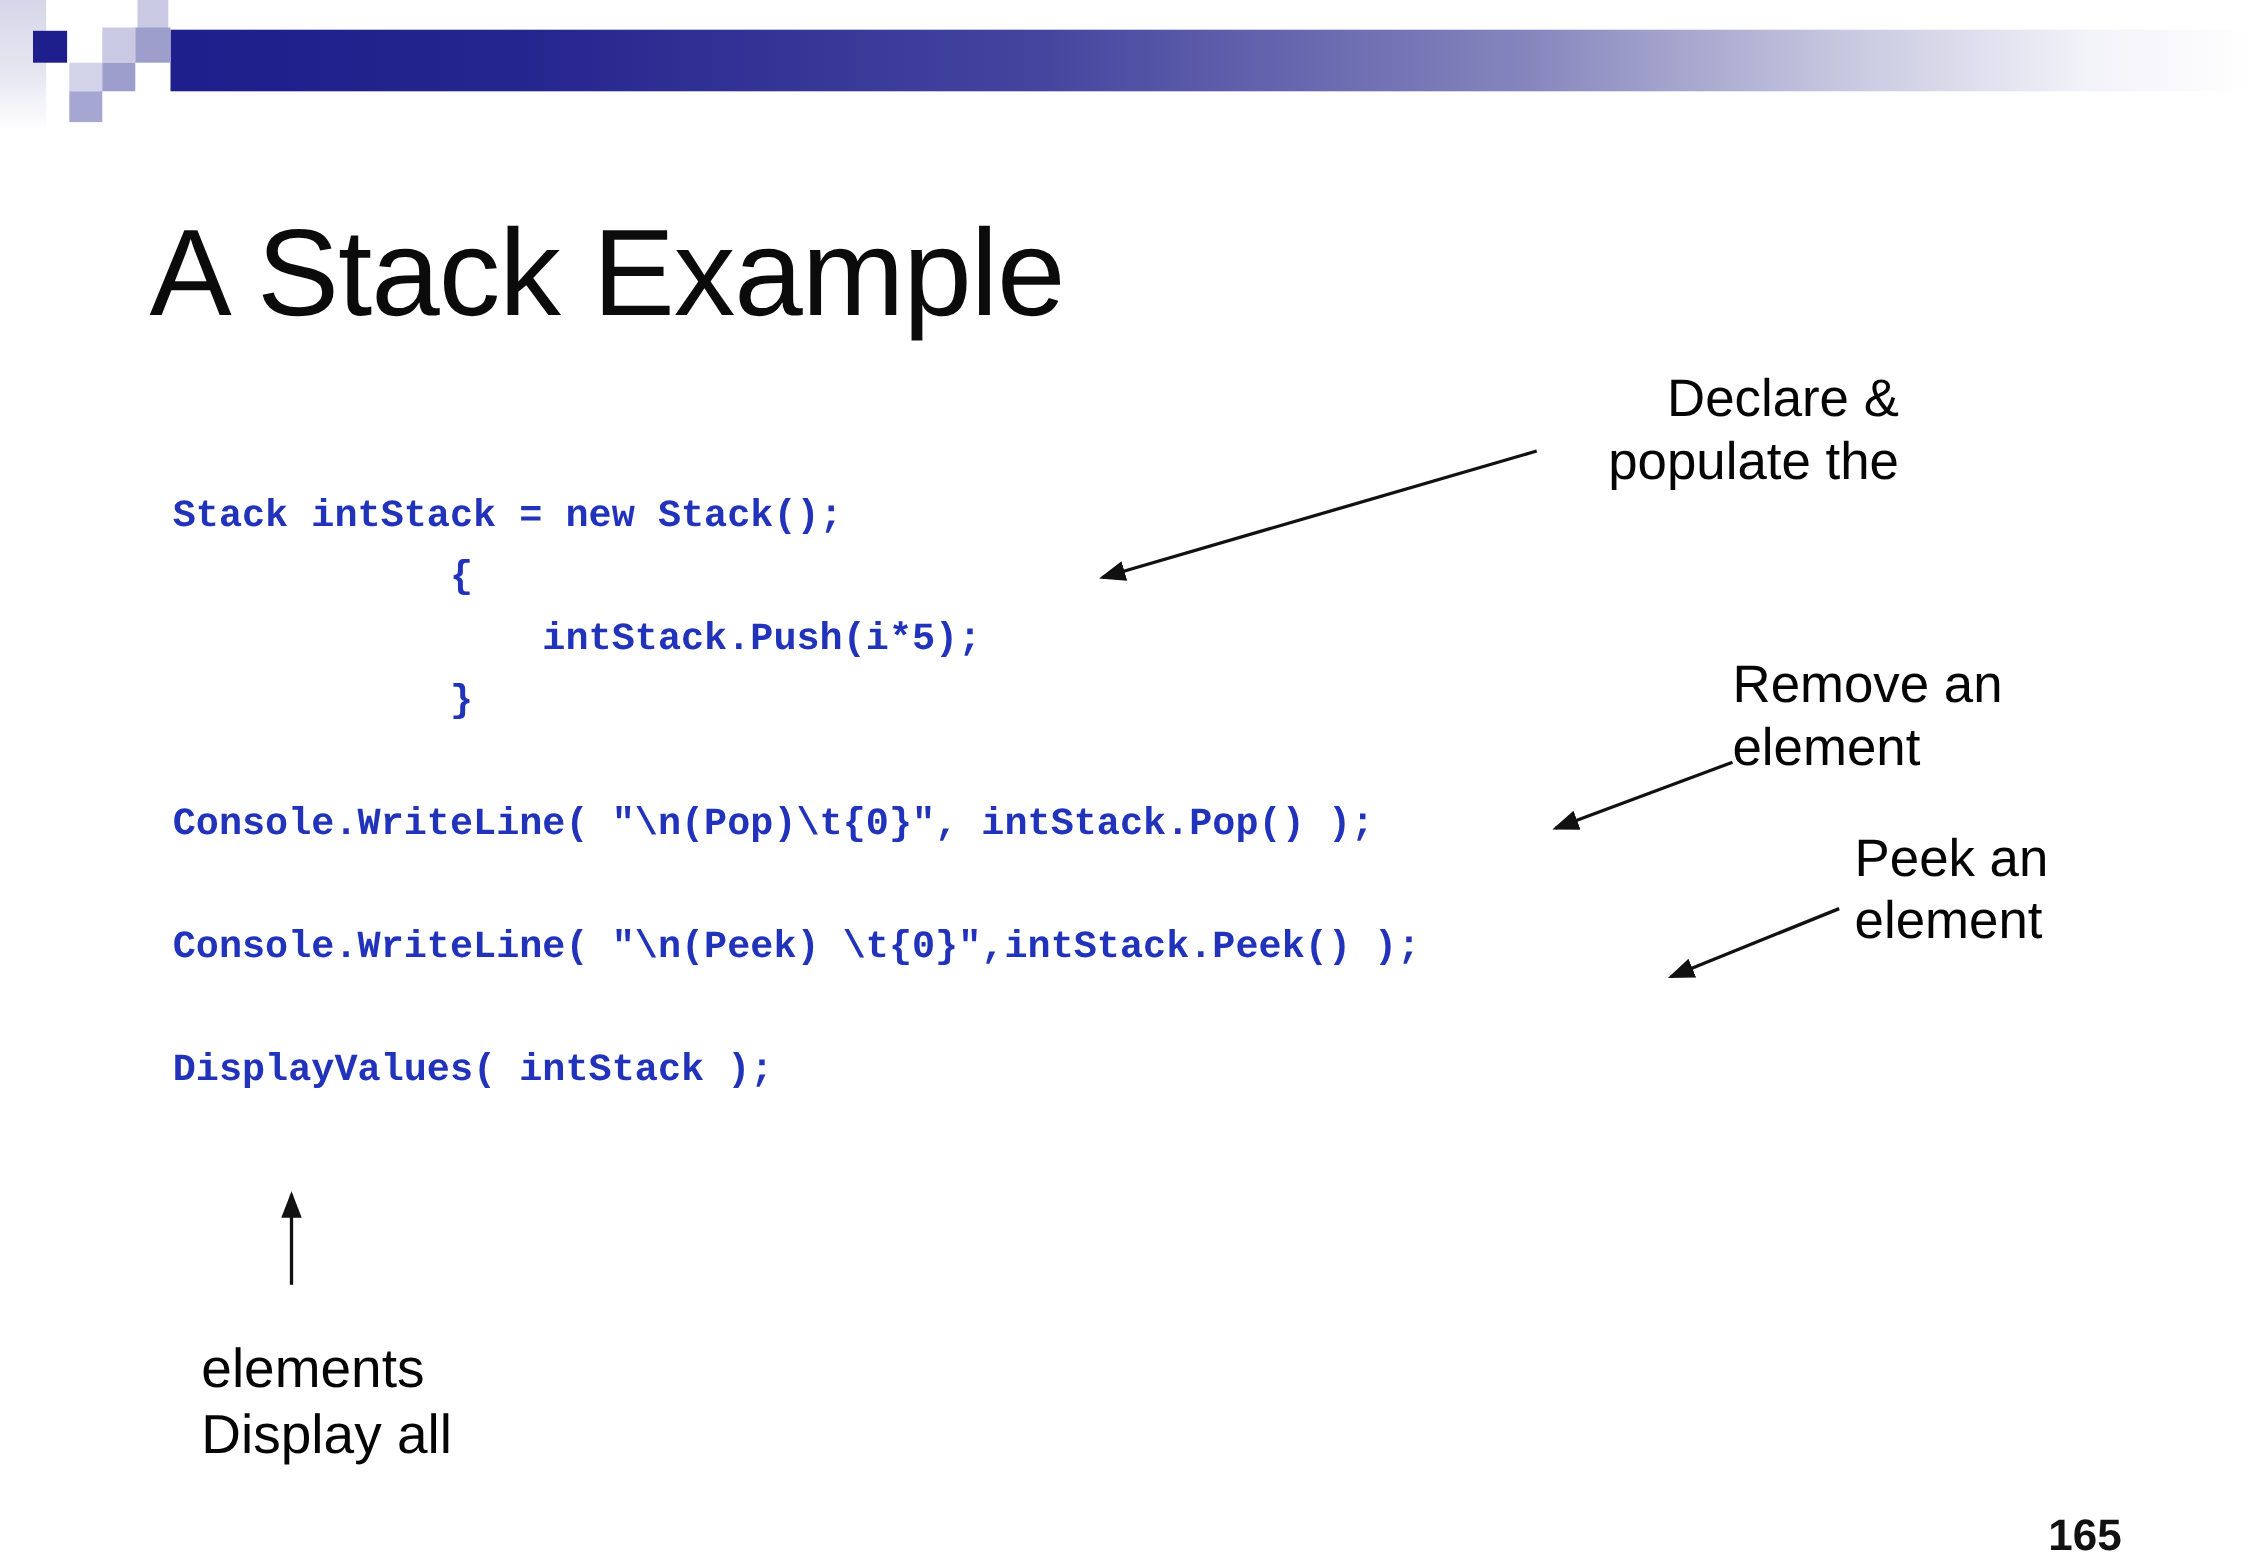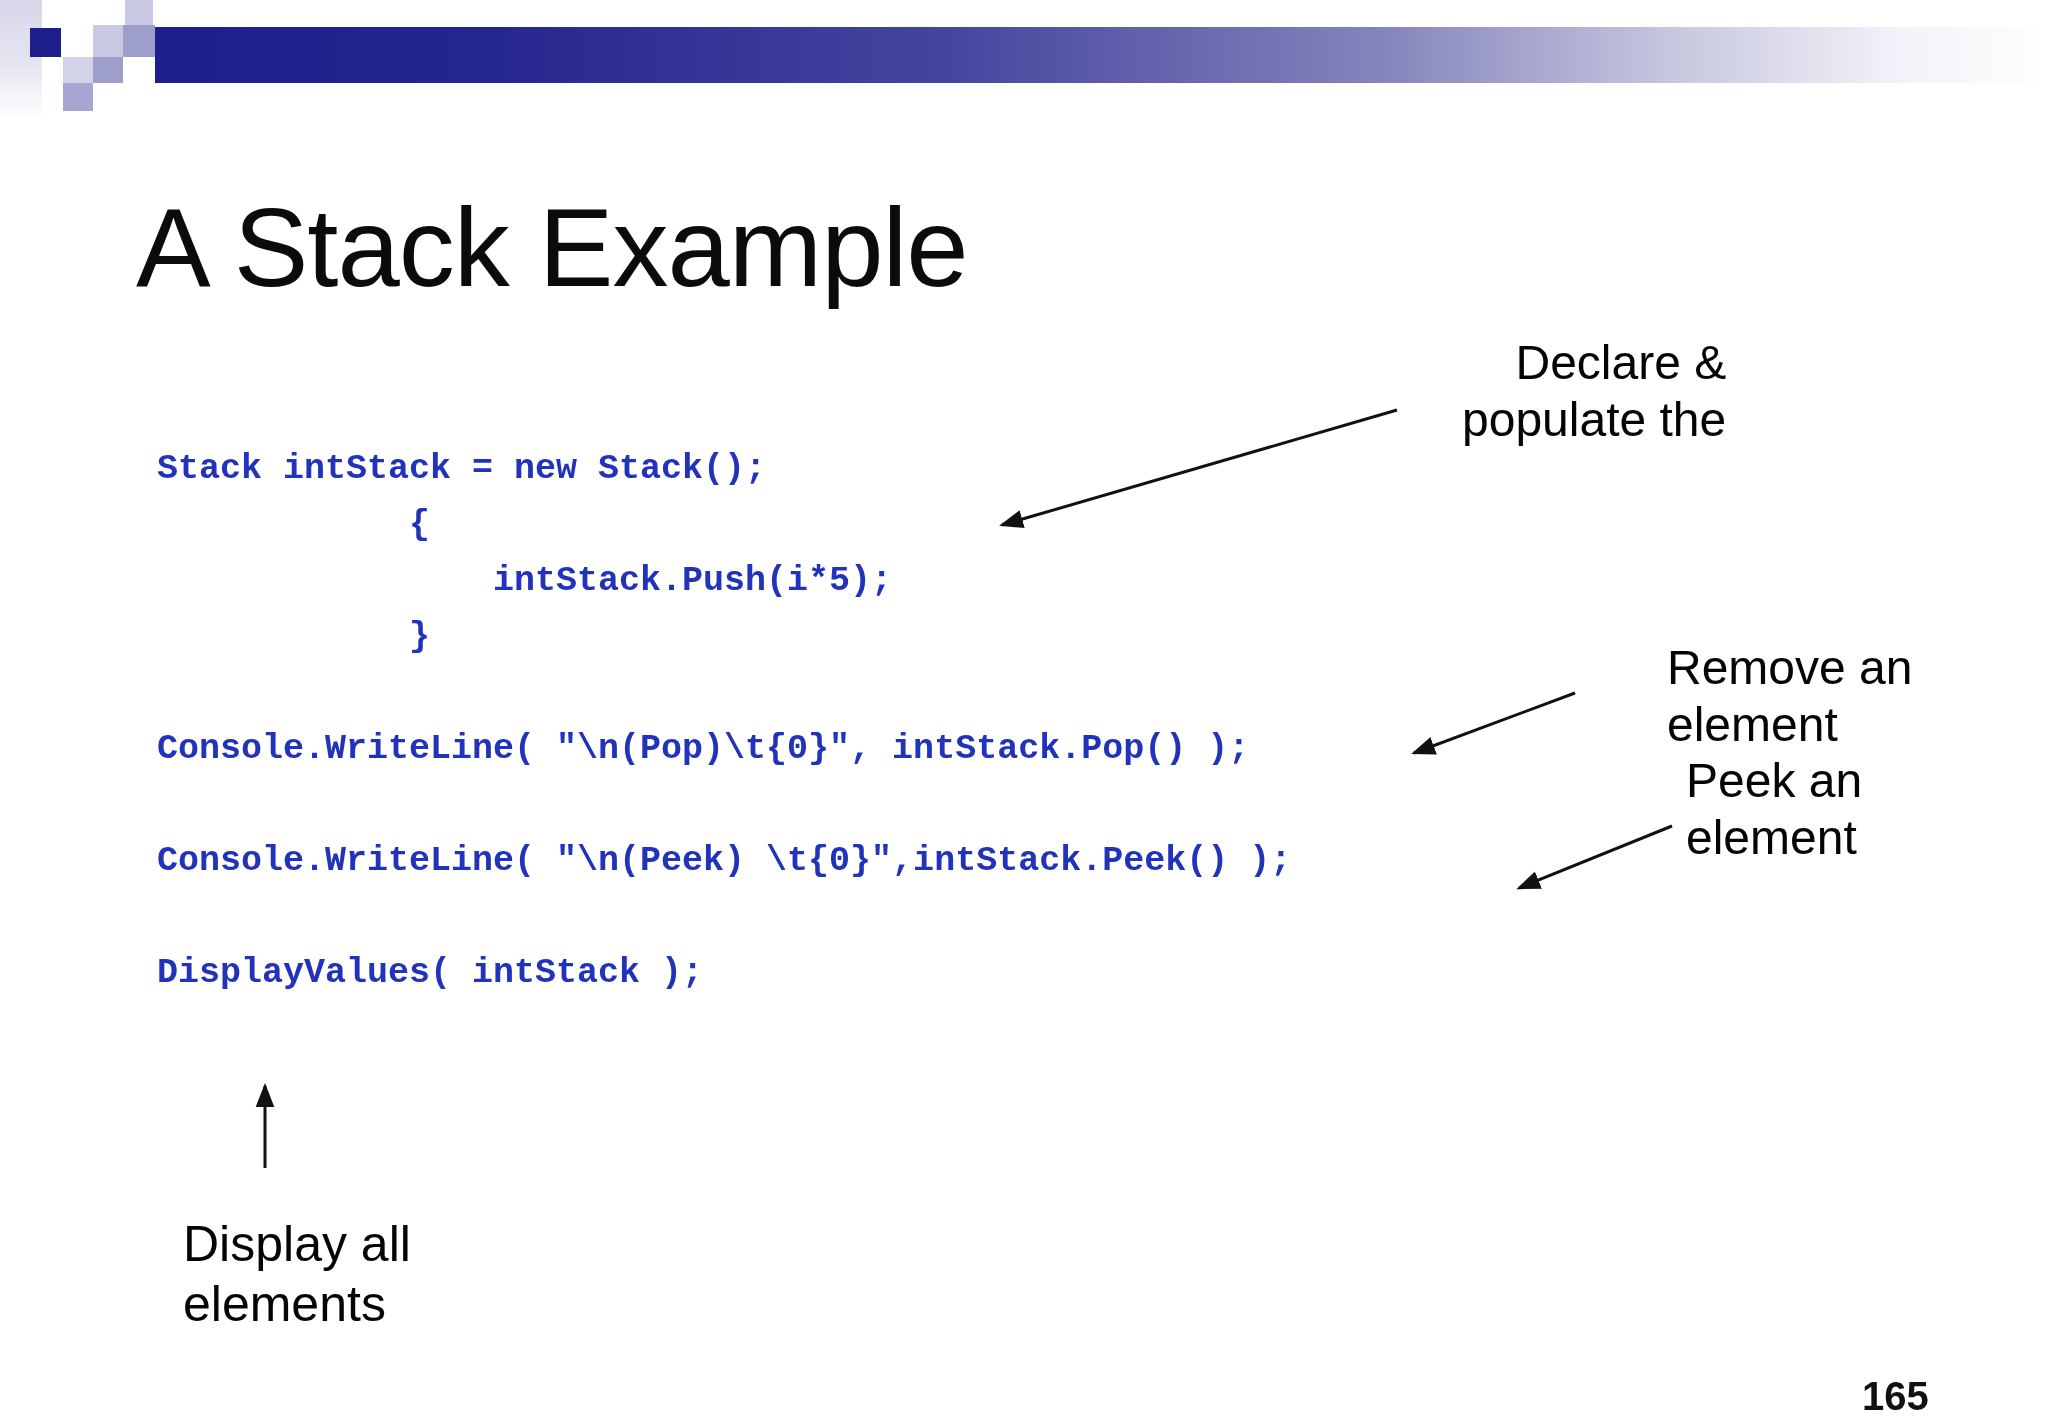--- a/index.html
+++ b/index.html
@@ -51,21 +51,21 @@
     white-space: pre;
   }
 
   
   .annotation {
     position: absolute;
     font-size: 48px; line-height: 57px; color: #050505;
     white-space: nowrap;
   }
   .ann-declare { left: 1462px; top: 334px; text-align: right; }
-  .ann-remove  { left: 1667px; top: 594px; margin-top: 45px; }
+  .ann-remove  { left: 1575px; top: 594px; }
   .ann-view    { left: 1686px; top: 752px; }
   .ann-display { left: 183px;  top: 1214px; font-size: 50px; line-height: 60px; }
 
   
   .arrow-layer {
     position: absolute; left: 0; top: 0; width: 2048px; height: 1418px;
     pointer-events: none;
   }
 
   
@@ -108,22 +108,22 @@
 </div>
 <div class="annotation ann-remove">
   <div>Remove an</div>
   <div>element</div>
 </div>
 <div class="annotation ann-view">
   <div>Peek an</div>
   <div>element</div>
 </div>
 <div class="annotation ann-display">
+  <div>elements</div>
   <div>Display all</div>
-  <div>elements</div>
 </div>
 
 <svg class="arrow-layer" viewBox="0 0 2048 1418" xmlns="http://www.w3.org/2000/svg">
   <defs>
     <marker id="ah" markerWidth="8" markerHeight="7" refX="7" refY="3.5" orient="auto">
       <polygon points="0,0.4 8,3.5 0,6.6" fill="#111111"></polygon>
     </marker>
   </defs>
   <line x1="1397" y1="410" x2="1002" y2="525" stroke="#111111" stroke-width="3" marker-end="url(#ah)"></line>
   <line x1="1575" y1="693" x2="1414" y2="753" stroke="#111111" stroke-width="3" marker-end="url(#ah)"></line>

